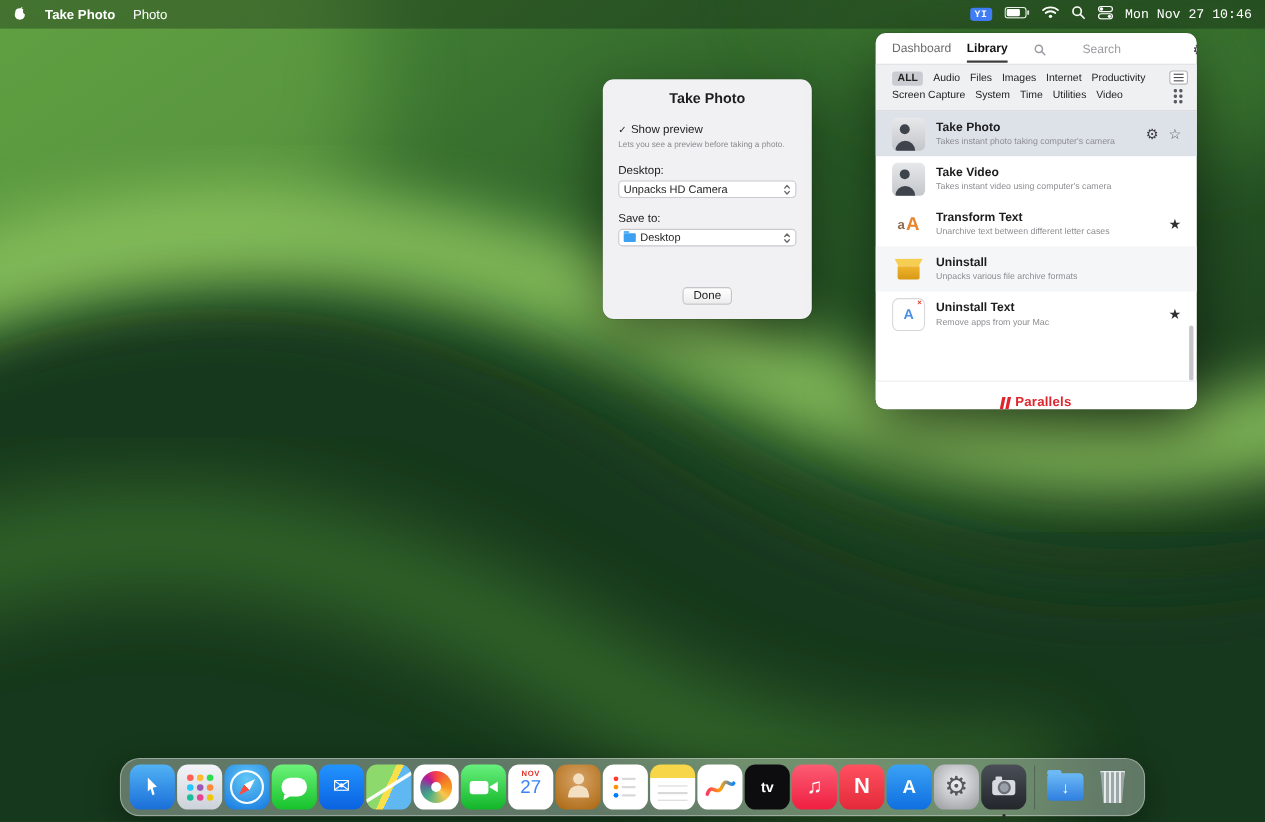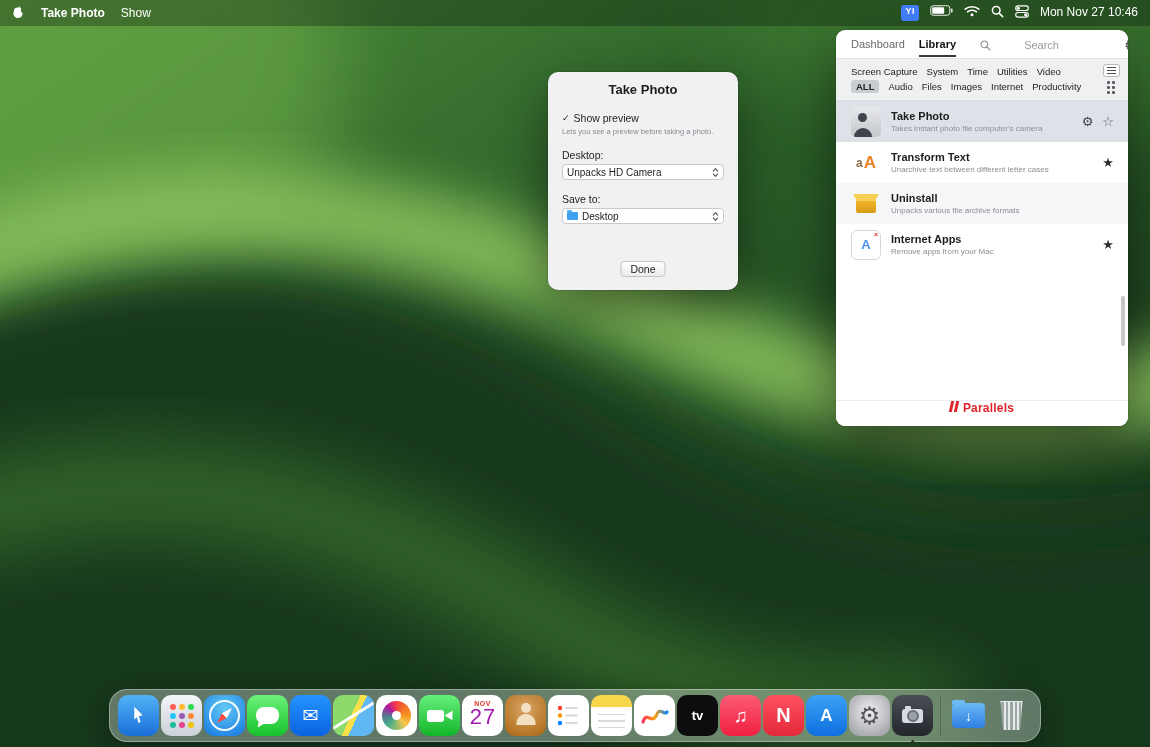--- a/index.html
+++ b/index.html
@@ -5,21 +5,21 @@
   *{box-sizing:border-box;margin:0;padding:0;}
   html,body{width:1150px;height:747px;overflow:hidden;font-family:"Liberation Sans","DejaVu Sans",sans-serif;}
   body{position:relative;background:#1c3a20;}
   .wallpaper{position:absolute;inset:0;display:block;}
 
   
   .menubar{position:absolute;top:0;left:0;right:0;height:26px;background:rgba(10,22,12,0.32);
     display:flex;align-items:center;padding:0 12px;color:#fff;font-size:12px;z-index:30;}
   .mb-left{display:flex;align-items:center;gap:16px;}
   .mb-appname{font-weight:700;}
-  .mb-right{margin-left:auto;display:flex;gap:11px;}
+  .mb-right{margin-left:auto;display:flex;align-items:center;gap:11px;font-family:Liberation Mono, monospace;}
   .mb-badge{background:#3f7cf6;color:#fff;font-size:9px;font-weight:700;border-radius:3px;padding:1px 4px;letter-spacing:.5px;}
   .mb-clock{font-size:12px;}
 
   
   .dialog{position:absolute;left:548px;top:72px;width:190px;height:218px;background:#f1f1f3;border-radius:10px;
     box-shadow:0 18px 50px rgba(0,0,0,.45),0 0 0 .5px rgba(0,0,0,.18);z-index:20;color:#1d1d1f;}
   .dlg-title{text-align:center;padding-top:10px;font-size:13px;font-weight:600;}
   .dlg-check{display:flex;align-items:center;gap:4px;margin:15px 14px 0;font-size:10.5px;}
   .check-glyph{font-size:9px;color:#1d1d1f;}
   .dlg-help{margin:3px 14px 0;font-size:7.5px;color:#8a8a8e;white-space:nowrap;}
@@ -28,21 +28,21 @@
     display:flex;align-items:center;gap:4px;padding:0 4px;font-size:10px;}
   .select .sel-text{white-space:nowrap;}
   .select .chev{margin-left:auto;flex:none;display:block;}
   .folder-ico{width:11px;height:8px;background:#3da0f0;border-radius:1px;position:relative;flex:none;}
   .folder-ico::before{content:"";position:absolute;top:-2px;left:0;width:5px;height:2px;background:#57b2f7;border-radius:1px 1px 0 0;}
   .done-btn{position:absolute;left:50%;transform:translateX(-50%);bottom:13px;height:16px;min-width:32px;
     background:linear-gradient(#ffffff,#ececec);border:1px solid #c5c5c9;border-radius:4px;
     font-size:10.5px;line-height:14px;text-align:center;padding:0 9px;color:#1d1d1f;font-family:inherit;}
 
   
-  .panel{position:absolute;left:836px;top:30px;width:292px;height:396px;background:#fff;border-radius:9px;
+  .panel{position:absolute;left:796px;top:30px;width:292px;height:342px;background:#fff;border-radius:9px;
     box-shadow:0 20px 55px rgba(0,0,0,.5),0 0 0 .5px rgba(0,0,0,.12);overflow:hidden;z-index:20;}
   .panel-header{height:28px;display:flex;align-items:center;padding:6px 10px 0 15px;}
   .tab{font-size:11px;color:#6a6a6e;margin-right:14px;padding-bottom:5px;border-bottom:2px solid transparent;cursor:default;}
   .tab.active{color:#111;font-weight:600;border-bottom-color:#3a3a3c;}
   .vdiv{width:1px;height:13px;background:#ddd;margin:0 10px 4px 0;}
   .search{display:flex;align-items:center;gap:4px;flex:1;margin-bottom:4px;}
   .search-input{border:none;outline:none;background:transparent;font-size:11px;width:100px;color:#333;font-family:inherit;margin-left:29px;}
   .search-input::placeholder{color:#9a9aa0;}
   .hdr-gear{margin-left:auto;font-size:14px;color:#3f3f44;line-height:1;margin-bottom:4px;cursor:default;}
 
@@ -80,21 +80,21 @@
   .thumb-aA .aa-u{font-size:17px;font-weight:700;color:#e8842c;margin-left:1px;}
   .thumb-unarchive{flex-direction:column;}
   .una-lid{width:26px;height:7px;background:#f6cf52;clip-path:polygon(0 0,100% 0,85% 100%,15% 100%);}
   .una-body{width:20px;height:12px;background:linear-gradient(180deg,#f0b42c,#d89a16);border-radius:0 0 2px 2px;}
   .thumb-uninstall{background:#fff;border:1px solid #d8d8da;border-radius:6px;}
   .un-letter{font-size:13px;font-weight:700;color:#4a90e8;}
   .un-x{position:absolute;top:0;right:2px;font-size:7px;font-weight:700;color:#e0352b;}
 
   .scrollbar{position:absolute;right:3px;top:266px;width:4px;height:50px;background:#c7c7cb;border-radius:2px;}
   .panel-footer{position:absolute;left:0;right:0;bottom:0;height:26px;background:#fff;border-top:1px solid #ededef;
-    display:flex;align-items:flex-start;justify-content:center;gap:2px;}
+    display:flex;align-items:flex-end;justify-content:center;gap:2px;}
   .pl-bar{width:3px;height:11px;background:#e0242c;transform:skewX(-12deg);display:inline-block;}
   .pl-bar+.pl-bar{margin-right:3px;}
   .pl-text{color:#e0242c;font-size:12px;font-weight:700;letter-spacing:.2px;}
 
   
   .dock-wrap{position:absolute;left:0;right:0;bottom:5px;display:flex;justify-content:center;z-index:25;}
   .dock{display:flex;align-items:center;gap:2px;padding:5px 8px;background:rgba(242,246,250,0.34);
     border:1px solid rgba(255,255,255,0.35);border-radius:18px;box-shadow:0 10px 30px rgba(0,0,0,.35);}
   .di{width:41px;height:41px;border-radius:10px;position:relative;flex:none;display:flex;align-items:center;justify-content:center;overflow:visible;}
   .dock-sep{width:1px;height:40px;background:rgba(40,50,45,.35);margin:0 5px;flex:none;}
@@ -116,21 +116,21 @@
   .road{position:absolute;width:150%;height:3px;background:rgba(255,255,255,.95);transform:rotate(-32deg);}
   .di-photos{background:#fff;}
   .pinwheel{width:29px;height:29px;border-radius:50%;position:relative;
     background:conic-gradient(#f94144,#f3722c,#f8961e,#f9c74f,#90be6d,#43aa8b,#577590,#b5179e,#f94144);}
   .pinwheel::after{content:"";position:absolute;inset:10px;background:#fff;border-radius:50%;}
   .di-facetime{background:linear-gradient(180deg,#67f07d,#12b528);gap:1px;}
   .ft-body{width:17px;height:12px;background:#fff;border-radius:3px;}
   .ft-lens{width:8px;height:12px;background:#fff;clip-path:polygon(0 50%,100% 10%,100% 90%);}
   .di-calendar{background:#fff;flex-direction:column;justify-content:flex-start;}
   .cal-month{color:#e0352b;font-size:7px;font-weight:700;margin-top:5px;letter-spacing:.5px;}
-  .cal-day{font-size:22px;font-weight:300;color:#a21caf;line-height:1.05;font-family:Liberation Mono, monospace;}
+  .cal-day{font-size:17px;font-weight:300;color:#3b82f6;line-height:1.05;}
   .di-contacts{background:radial-gradient(circle at 50% 35%,#d9a468,#a9660e);}
   .person{position:absolute;top:8px;left:50%;transform:translateX(-50%);width:10px;height:10px;border-radius:50%;background:#f3e0c2;}
   .person::after{content:"";position:absolute;top:11px;left:50%;transform:translateX(-50%);width:19px;height:11px;
     border-radius:9px 9px 0 0;background:#f3e0c2;}
   .di-reminders{background:#fff;}
   .di-notes{background:linear-gradient(180deg,#f7d64a 0 30%,#ffffff 30%);flex-direction:column;justify-content:flex-end;}
   .note-line{width:66%;height:1.5px;background:#d9d9d9;margin-bottom:5px;}
   .di-freeform{background:#fff;}
   .di-tv{background:#0d0d0f;color:#fff;font-size:13px;font-weight:700;}
   .di-music{background:linear-gradient(180deg,#fb5c74,#f01f41);color:#fff;font-size:19px;}
@@ -189,21 +189,21 @@
             </mask>
           </defs>
         <g mask="url(#am)">
           <circle cx="6" cy="8.4" r="4.6" fill="#fff"></circle>
           <ellipse cx="6" cy="5.8" rx="4" ry="3.3" fill="#fff"></ellipse>
         </g>
         <path d="M6.3 3.4 C6.5 2.2 7.4 1.4 8.4 1.3 C8.4 2.4 7.5 3.3 6.3 3.4" fill="#fff"></path>
       </svg>
     </span>
     <span class="mb-appname">Take Photo</span>
-    <span>Show</span>
+    <span>Photo</span>
   </div>
   <div class="mb-right">
     <span class="mb-badge">YI</span>
     <span>
       <svg width="23" height="11" viewBox="0 0 23 11">
         <rect x="0.75" y="0.75" width="19" height="9.5" rx="2.5" fill="none" stroke="#fff" stroke-width="1" opacity="0.9"></rect>
         <rect x="2.2" y="2.2" width="12" height="6.6" rx="1.3" fill="#fff"></rect>
         <rect x="20.8" y="3.4" width="1.8" height="4.2" rx="0.9" fill="#fff" opacity="0.8"></rect>
       </svg>
     </span>
@@ -272,34 +272,34 @@
         <circle cx="4.4" cy="4.4" r="3.3" fill="none" stroke="#9a9aa0" stroke-width="1.3"></circle>
         <line x1="6.9" y1="6.9" x2="9.8" y2="9.8" stroke="#9a9aa0" stroke-width="1.3" stroke-linecap="round"></line>
       </svg>
       <input class="search-input" placeholder="Search" style="">
     </span>
     <span class="hdr-gear">⚙</span>
   </div>
 
   <div class="cats">
     <div class="cat-row">
-      <span class="cat">Screen Capture</span>
-      <span class="cat">System</span>
-      <span class="cat">Time</span>
-      <span class="cat">Utilities</span>
-      <span class="cat">Video</span>
-    </div>
-    <div class="cat-row">
       <span class="cat all">ALL</span>
       <span class="cat">Audio</span>
       <span class="cat">Files</span>
       <span class="cat">Images</span>
       <span class="cat">Internet</span>
       <span class="cat">Productivity</span>
     </div>
+    <div class="cat-row">
+      <span class="cat">Screen Capture</span>
+      <span class="cat">System</span>
+      <span class="cat">Time</span>
+      <span class="cat">Utilities</span>
+      <span class="cat">Video</span>
+    </div>
     <div class="view-btns">
       <span class="view-list">
           <i></i>
           <i></i>
           <i></i>
         </span>
       <span class="view-grid">
           <i></i>
           <i></i>
           <i></i>
@@ -308,25 +308,32 @@
           <i></i>
         </span>
     </div>
   </div>
 
   <div class="tools">
     <div class="tool-row selected">
       <span class="tool-thumb thumb-photo"></span>
       <span class="tool-text">
         <span class="tool-name">Take Photo</span>
-        <span class="tool-desc">Takes instant photo file computer's camera</span>
+        <span class="tool-desc">Takes instant photo taking computer's camera</span>
       </span>
       <span class="row-actions">
         <span class="act-gear">⚙</span>
         <span class="act-star">☆</span>
+      </span>
+    </div>
+    <div class="tool-row">
+      <span class="tool-thumb thumb-photo"></span>
+      <span class="tool-text">
+        <span class="tool-name">Take Video</span>
+        <span class="tool-desc">Takes instant video using computer's camera</span>
       </span>
     </div>
     <div class="tool-row">
       <span class="tool-thumb thumb-aA">
         <span class="aa-l">a</span>
         <span class="aa-u">A</span>
       </span>
       <span class="tool-text">
         <span class="tool-name">Transform Text</span>
         <span class="tool-desc">Unarchive text between different letter cases</span>
@@ -344,21 +351,21 @@
         <span class="tool-name">Uninstall</span>
         <span class="tool-desc">Unpacks various file archive formats</span>
       </span>
     </div>
     <div class="tool-row">
       <span class="tool-thumb thumb-uninstall">
         <span class="un-letter">A</span>
         <span class="un-x">×</span>
       </span>
       <span class="tool-text">
-        <span class="tool-name">Internet Apps</span>
+        <span class="tool-name">Uninstall Text</span>
         <span class="tool-desc">Remove apps from your Mac</span>
       </span>
       <span class="row-actions">
         <span class="act-star filled">★</span>
       </span>
     </div>
   </div>
 
   <span class="scrollbar"></span>
 

